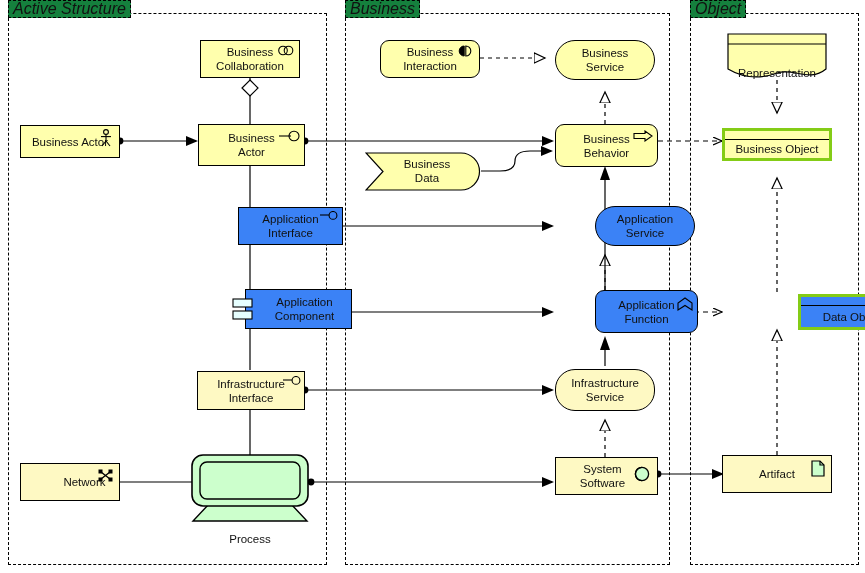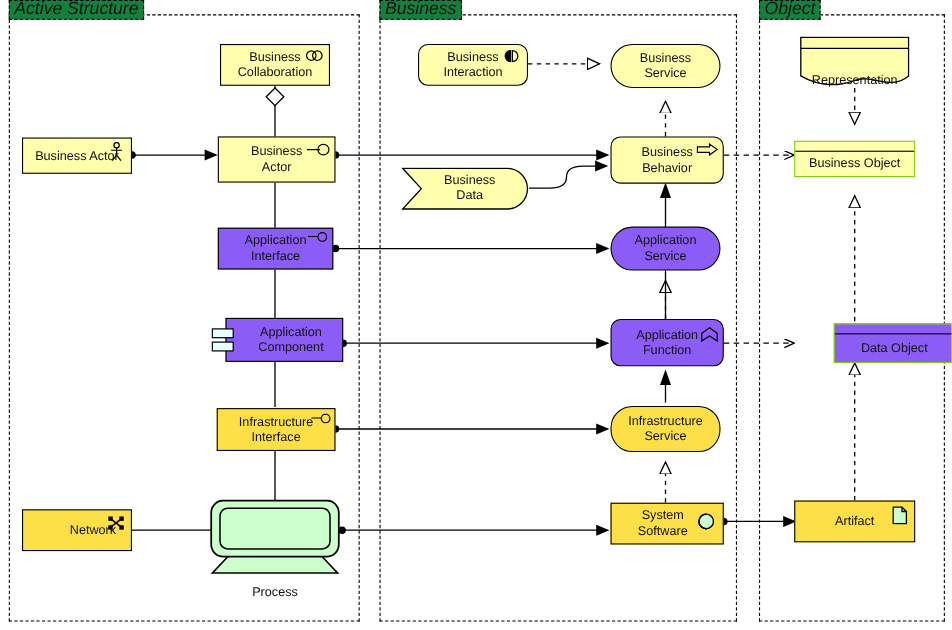--- a/index.html
+++ b/index.html
@@ -13,28 +13,28 @@
   .lane-label{position:absolute;border:1px dashed #000;background:#15803d;
               font-size:16px;line-height:13px;padding:1px 4px 2px 4px;
               color:#111;white-space:nowrap;font-style:italic;}
 
   
   .node{position:absolute;box-sizing:border-box;border:1px solid #000;
         display:flex;align-items:center;justify-content:center;
         text-align:center;font-size:11.5px;line-height:14px;color:#111;}
   .node .lbl{display:block;padding:0 6px;position:relative;z-index:2;}
   .yellow{background:#ffffad;}
-  .blue{background:#8b5cf6;}
-  .green{background:#fde047;}
+  .blue{background:#3b82f6;margin-left:40px;}
+  .green{background:#fef9c3;}
   .rounded{border-radius:9px;}
   .pill{border-radius:20px;}
   .thick{border-width:1.5px;}
 
   
-  .objbox{position:absolute;box-sizing:border-box;border:1px solid #84cc16;
+  .objbox{position:absolute;box-sizing:border-box;border:3px solid #84cc16;
           font-size:11.5px;line-height:14px;}
   .objbox .bar{height:9px;border-bottom:1px solid #000;box-sizing:border-box;}
   .objbox .body{display:flex;align-items:center;justify-content:center;
                 height:calc(100% - 9px);text-align:center;}
 
   
   .ic{position:absolute;z-index:3;pointer-events:none;}
 
   .caption{position:absolute;font-size:11.5px;line-height:14px;color:#111;
            text-align:center;}

